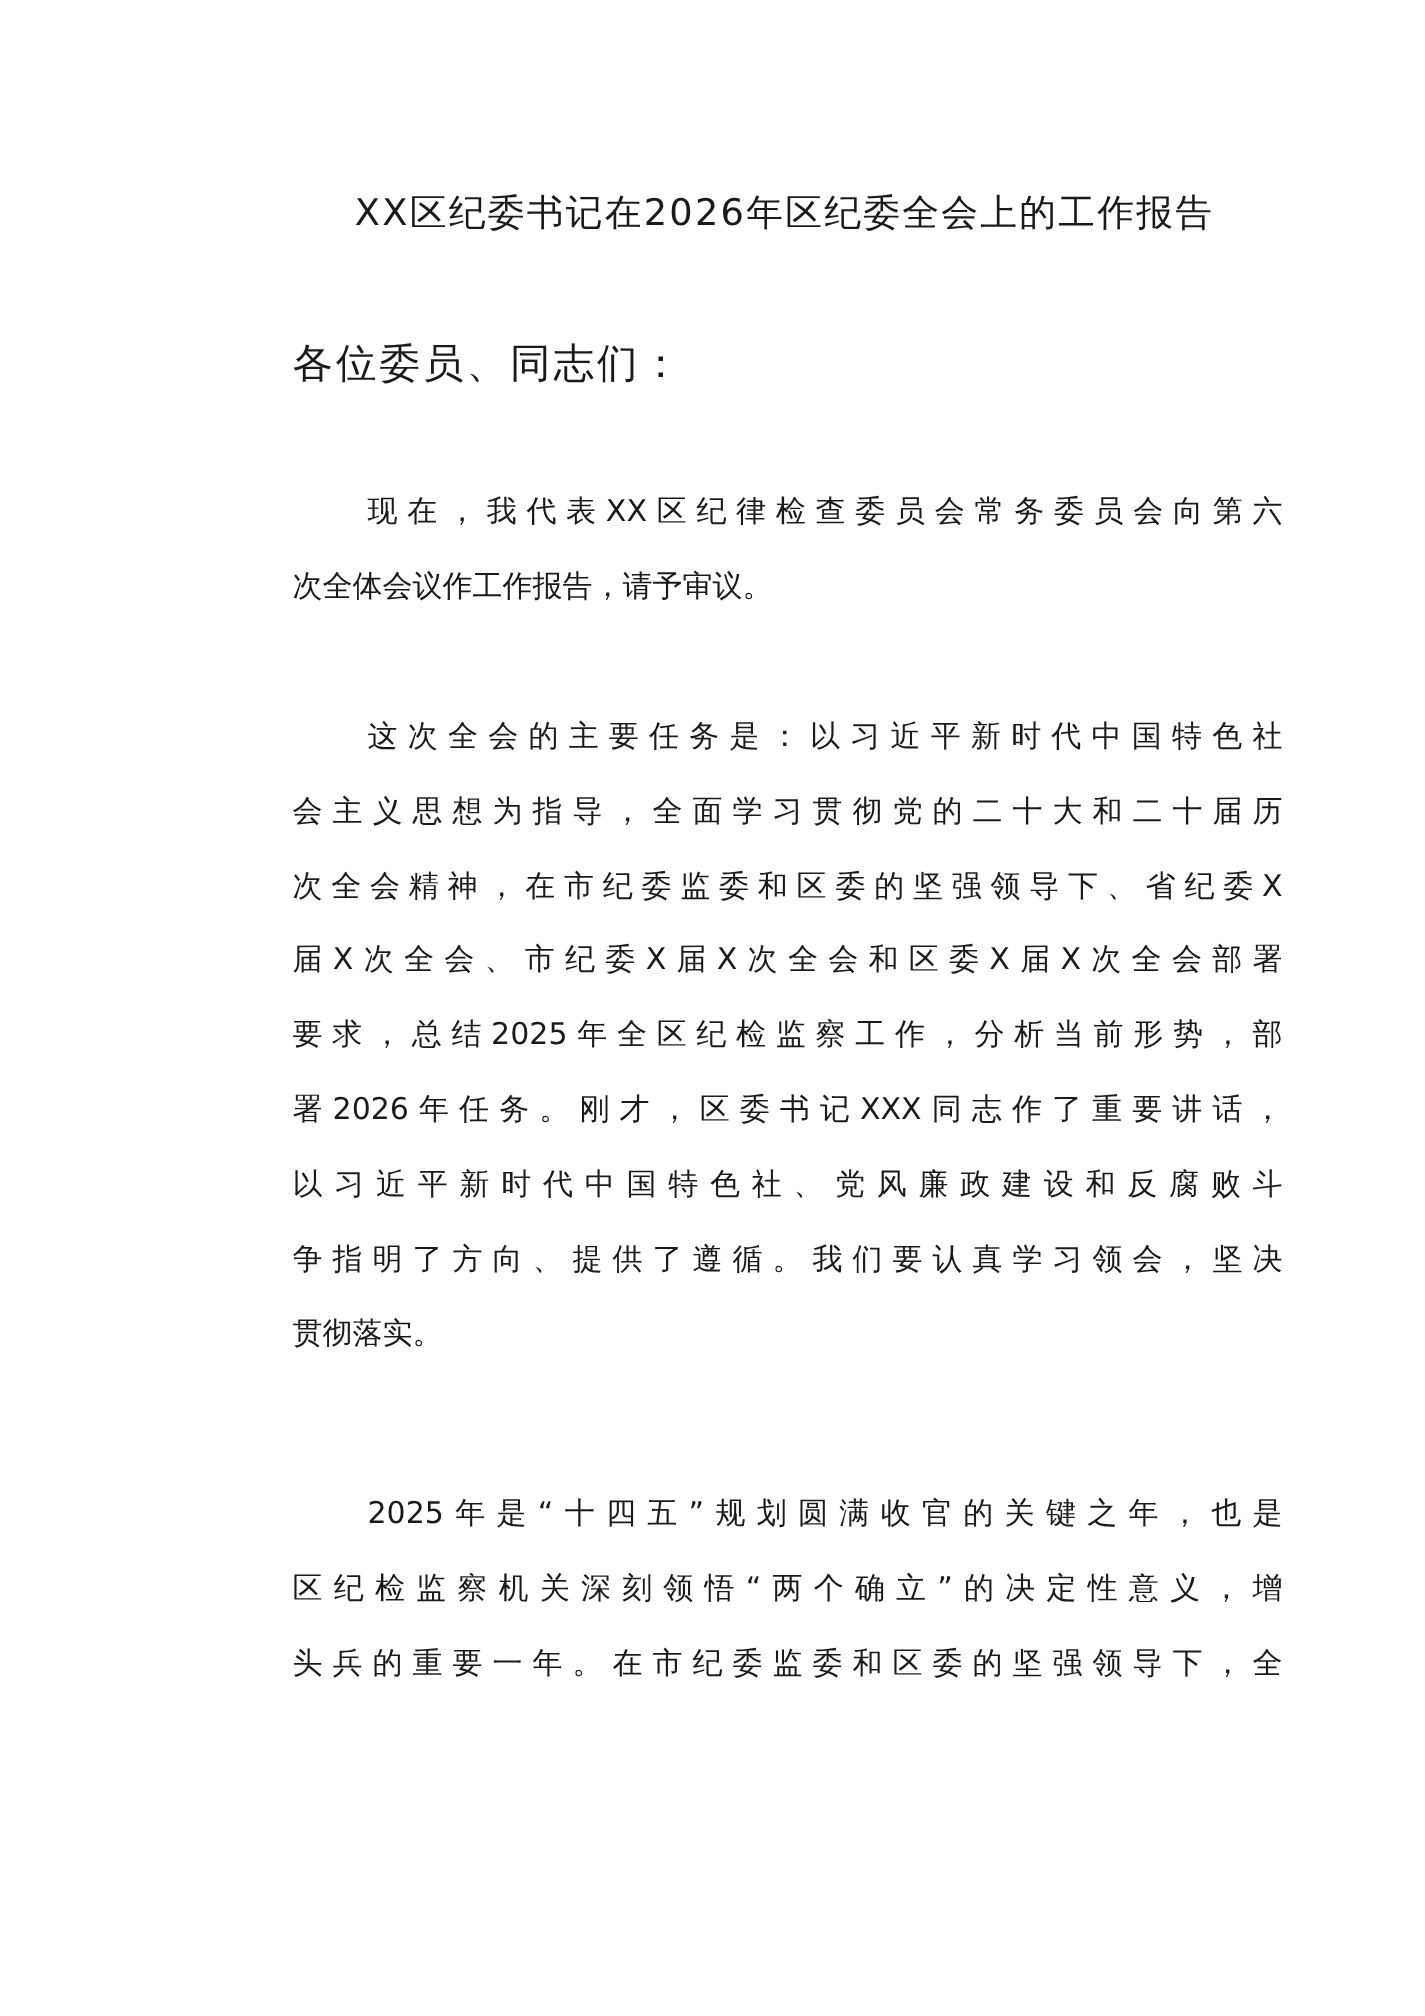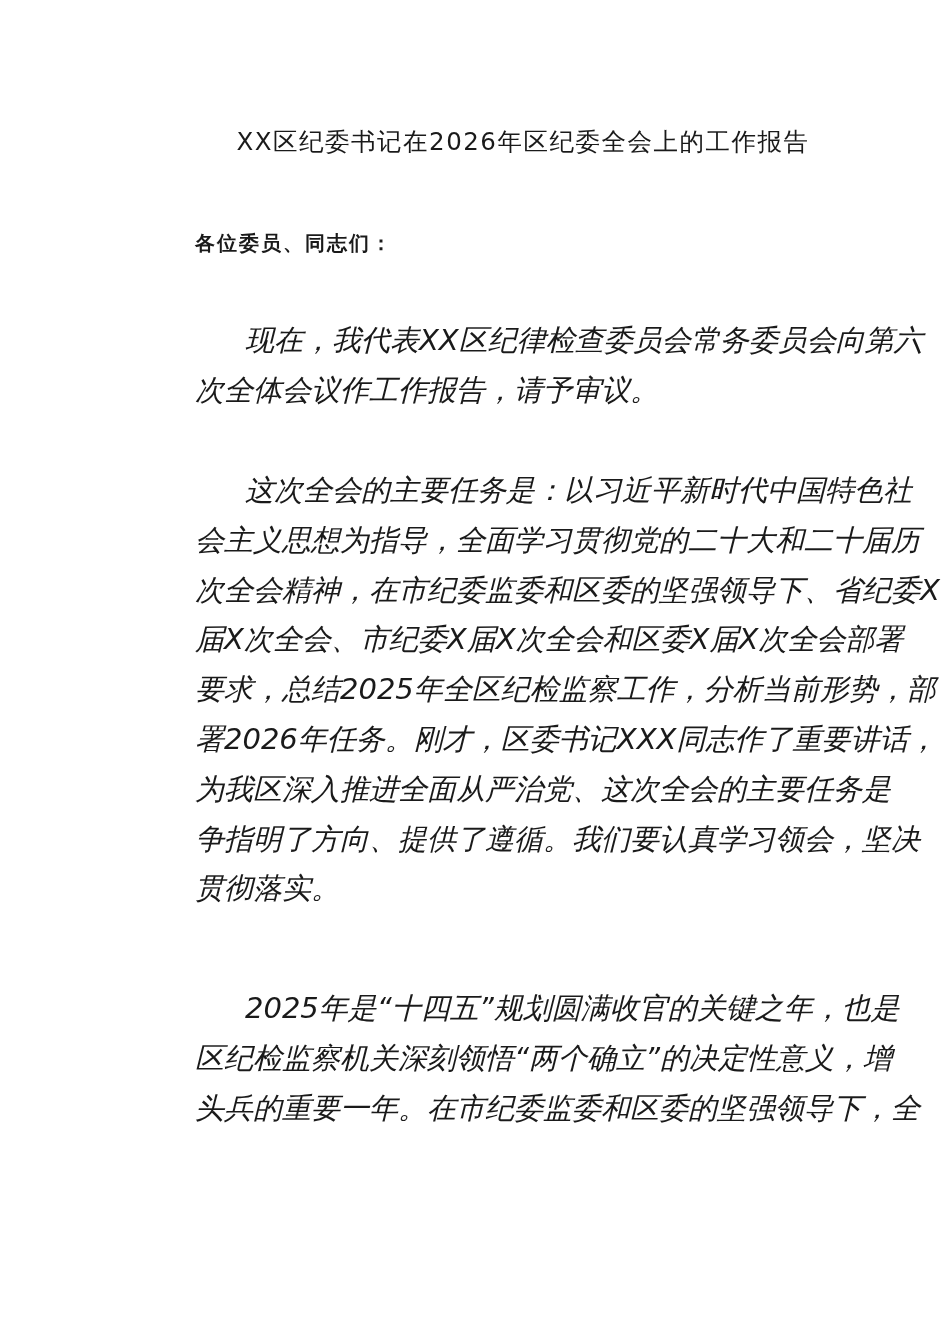--- a/index.html
+++ b/index.html
@@ -31,40 +31,38 @@
       text-align: center;
       font-size: 24.5px;
       line-height: 40px;
       letter-spacing: 1.5px;
       white-space: nowrap;
     }
     .salutation {
       position: absolute;
       left: 147px;
       top: 223px;
-      font-size: 20px;
+      font-size: 27px;
       line-height: 40px;
       letter-spacing: 2px;
       white-space: nowrap;
-      font-weight: bold;
     }
     .para {
       position: absolute;
       left: 147px;
       width: 660px;
     }
     .line {
       display: block;
       height: 49.8px;
       line-height: 40px;
-      font-size: 29px;
+      font-size: 20px;
       white-space: nowrap;
       text-align: justify;
       text-align-last: justify;
-      font-style: italic;
     }
     .line.last {
       text-align-last: left;
     }
     .line.indent {
       padding-left: 50px;
     }
     #p1 { top: 320px; }
     #p2 { top: 470px; }
     #p3 { top: 988px; }
@@ -83,21 +81,21 @@
     <span class="line last">次全体会议作工作报告，请予审议。</span>
   </div>
 
   <div class="para" id="p2">
     <span class="line indent">这次全会的主要任务是：以习近平新时代中国特色社</span>
     <span class="line">会主义思想为指导，全面学习贯彻党的二十大和二十届历</span>
     <span class="line">次全会精神，在市纪委监委和区委的坚强领导下、省纪委X</span>
     <span class="line">届X次全会、市纪委X届X次全会和区委X届X次全会部署</span>
     <span class="line">要求，总结2025年全区纪检监察工作，分析当前形势，部</span>
     <span class="line">署2026年任务。刚才，区委书记XXX同志作了重要讲话，</span>
-    <span class="line">为我区深入推进全面从严治党、这次全会的主要任务是</span>
+    <span class="line">以习近平新时代中国特色社、党风廉政建设和反腐败斗</span>
     <span class="line">争指明了方向、提供了遵循。我们要认真学习领会，坚决</span>
     <span class="line last">贯彻落实。</span>
   </div>
 
   <div class="para" id="p3">
     <span class="line indent">2025年是“十四五”规划圆满收官的关键之年，也是</span>
     <span class="line">区纪检监察机关深刻领悟“两个确立”的决定性意义，增</span>
     <span class="line">头兵的重要一年。在市纪委监委和区委的坚强领导下，全</span>
   </div>
 

